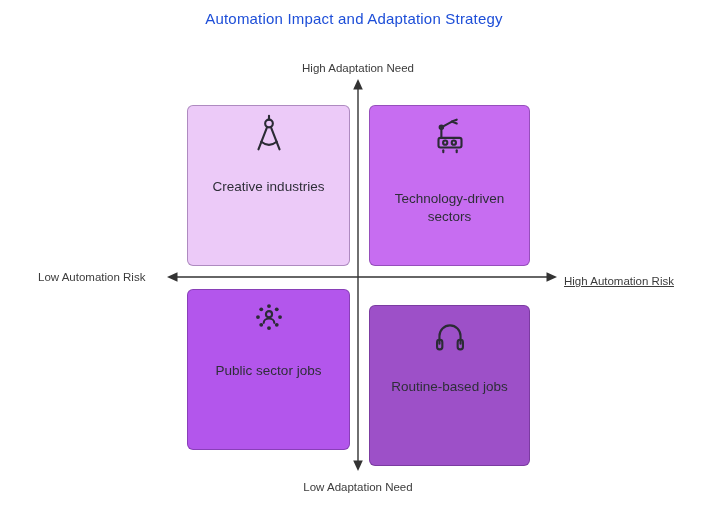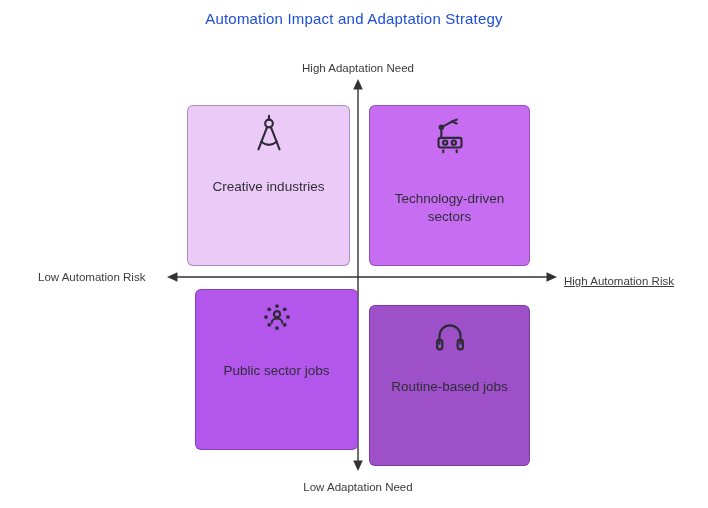--- a/index.html
+++ b/index.html
@@ -88,21 +88,21 @@
         <path d="M15 27 L15 16 L26 10"></path>
         <circle cx="15" cy="16" r="1.8"></circle>
         <path d="M26 10 L31 8 M26 10 L31 12"></path>
         <line x1="17" y1="40" x2="17" y2="42"></line>
         <line x1="31" y1="40" x2="31" y2="42"></line>
       </svg>
     </span>
     <div class="q-label">Technology-driven sectors</div>
   </div>
 
-  <div class="quad q-bl" style="background-color: rgb(179, 86, 236); margin-left: 8px;">
+  <div class="quad q-bl" style="background-color: rgb(179, 86, 236);">
     <span class="q-icon">
       <svg viewBox="0 0 48 48" fill="none" stroke="#2b2b35" stroke-width="2.2" stroke-linecap="round" stroke-linejoin="round">
         <circle cx="24" cy="19" r="3.2"></circle>
         <path d="M18.5 28 a5.5 4.5 0 0 1 11 0"></path>
         <g fill="#2b2b35" stroke="none">
           <circle cx="35.5" cy="22" r="2"></circle>
           <circle cx="32.1" cy="30.1" r="2"></circle>
           <circle cx="24" cy="33.5" r="2"></circle>
           <circle cx="15.9" cy="30.1" r="2"></circle>
           <circle cx="12.5" cy="22" r="2"></circle>

